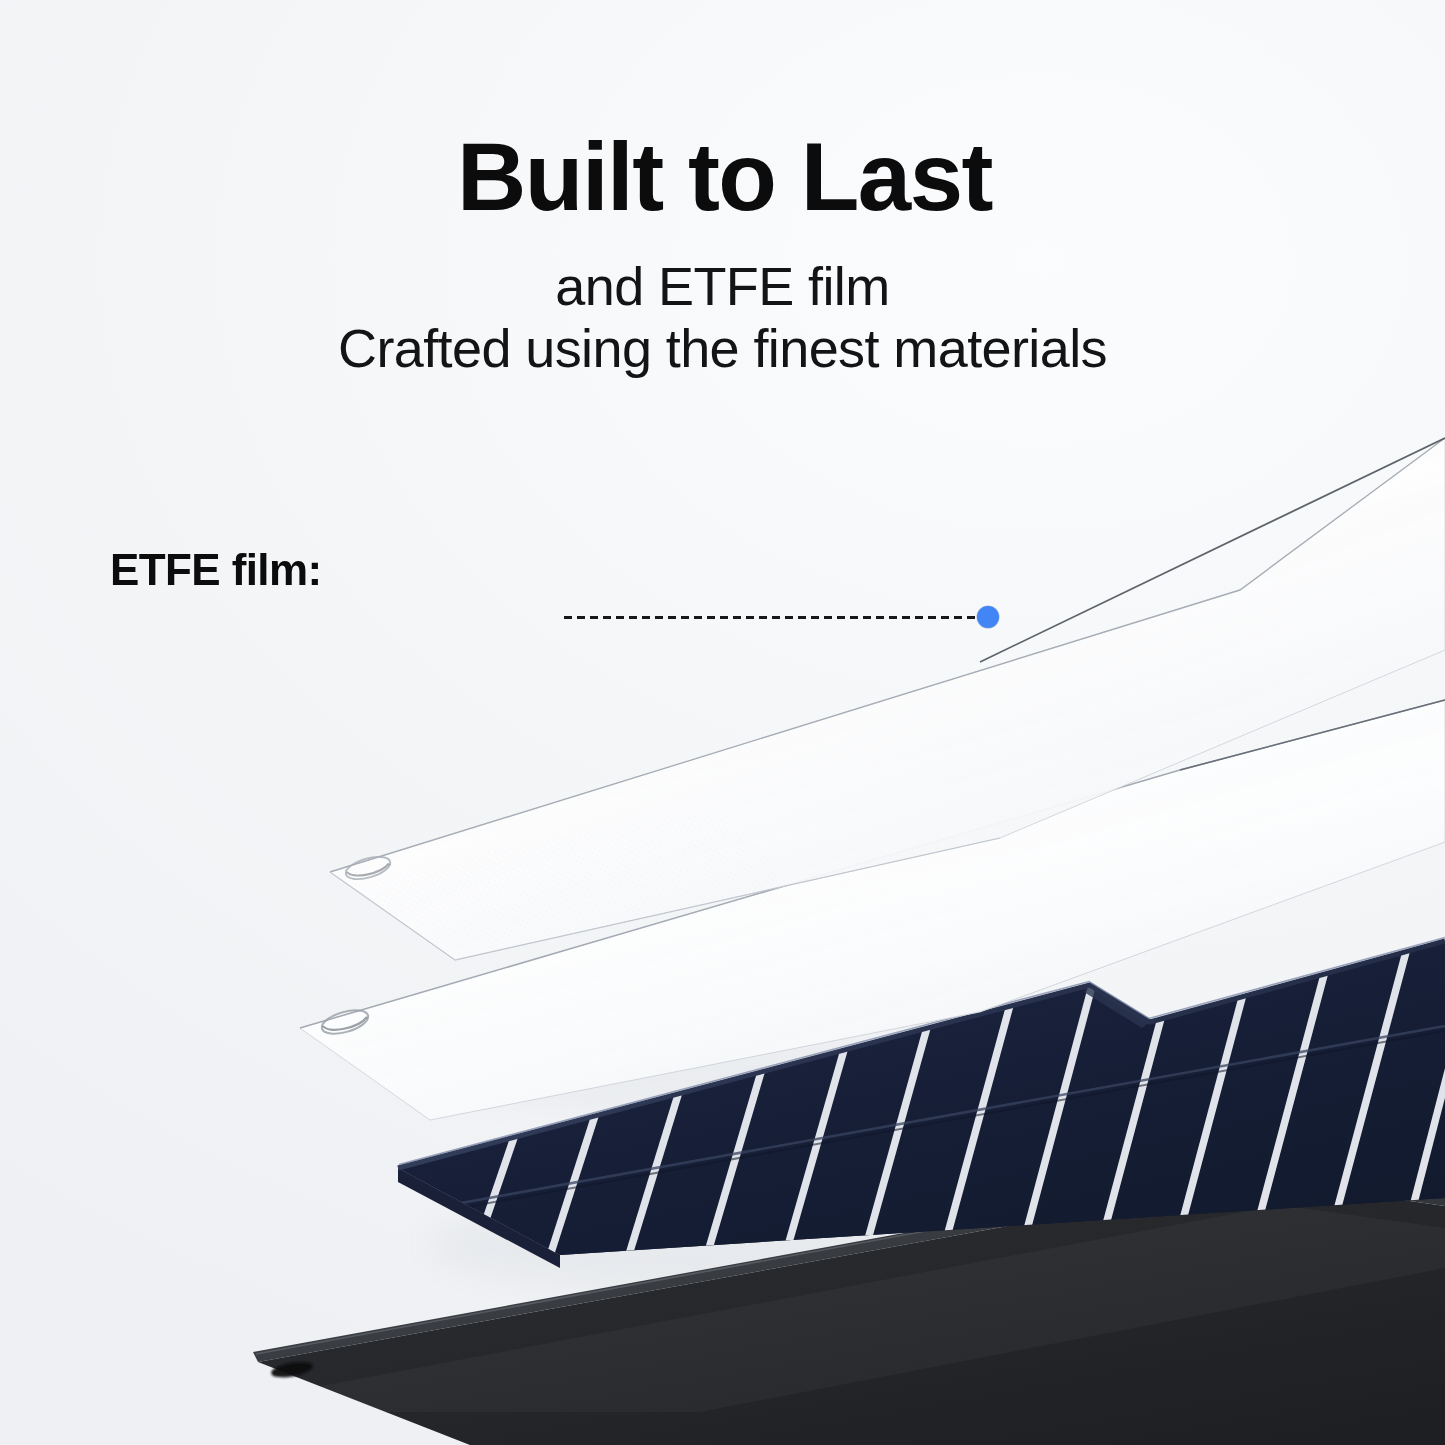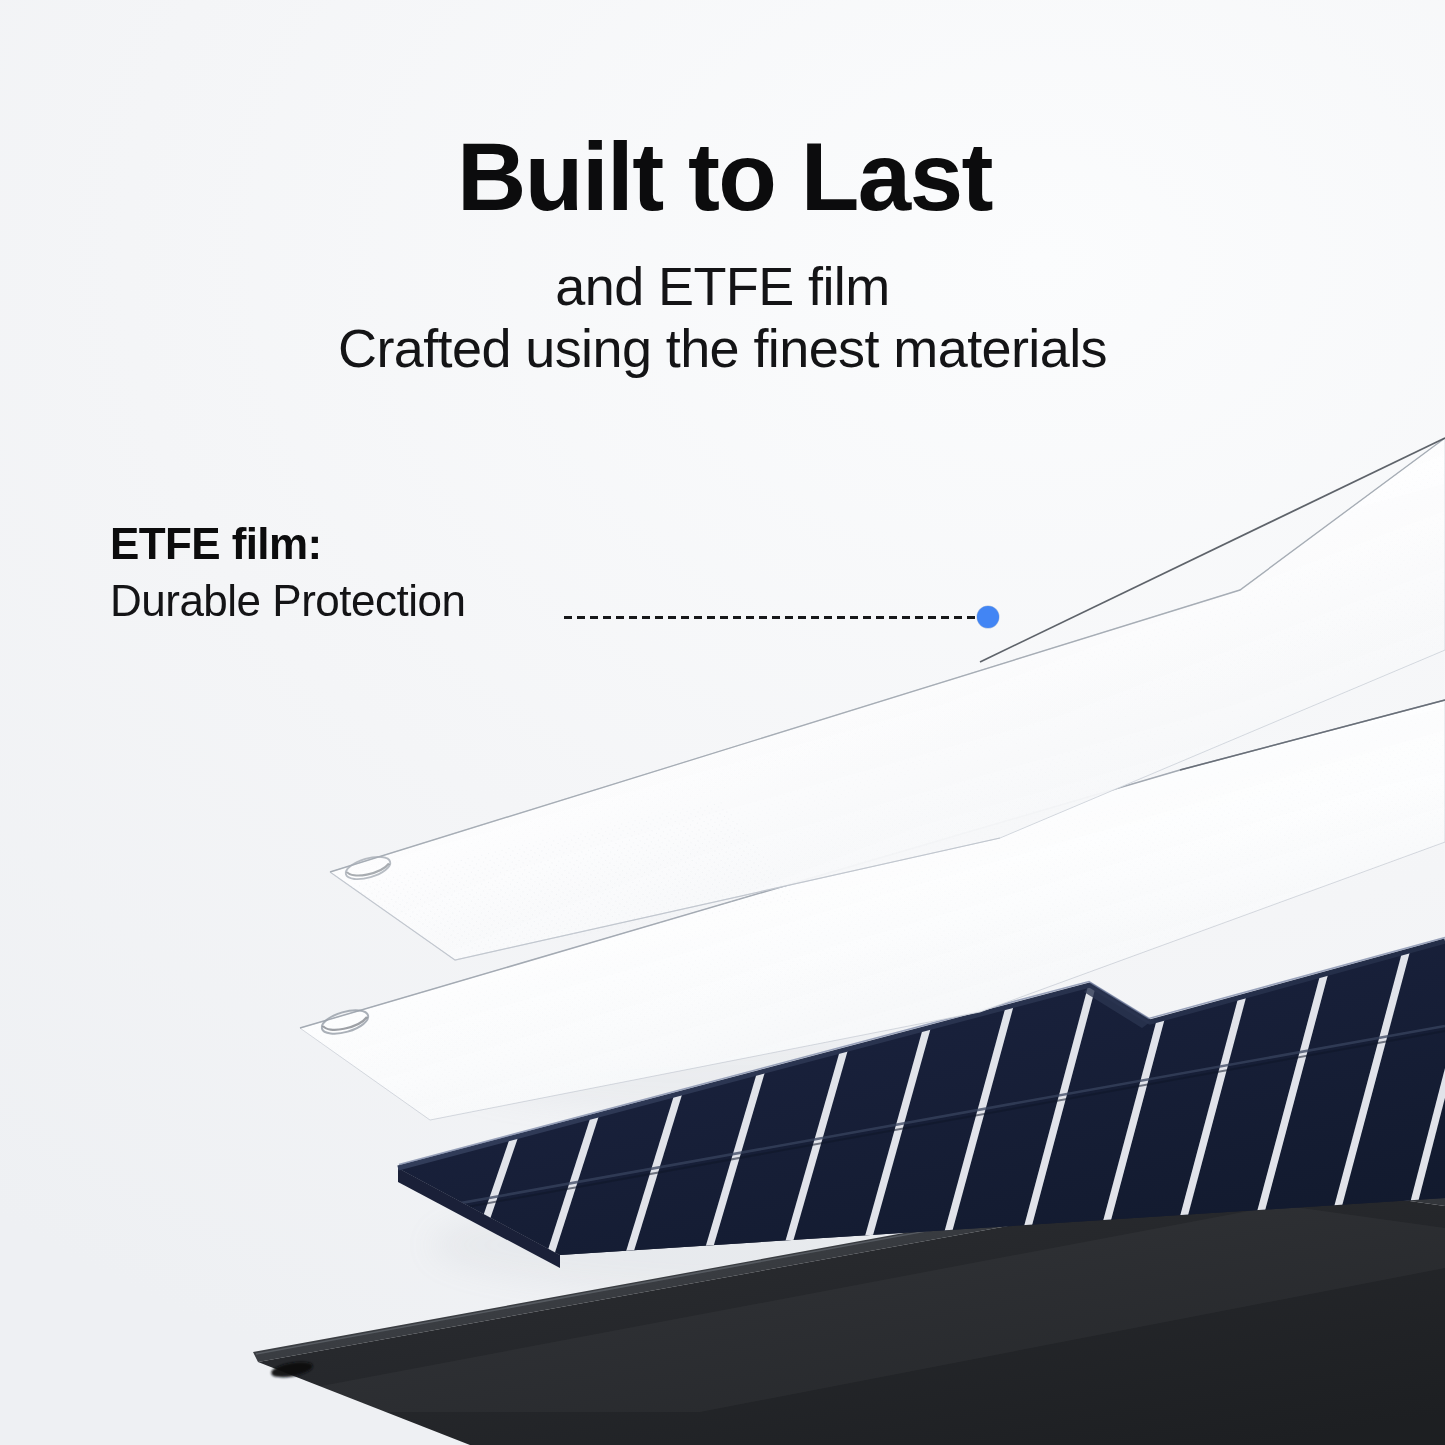--- a/index.html
+++ b/index.html
@@ -49,21 +49,21 @@
     font-weight: 400;
     letter-spacing: -0.6px;
     color: #141416;
   }
   .subhead span { display: block; }
 
   
   .callout {
     position: absolute;
     left: 110px;
-    top: 520px;
+    top: 546px;
     width: 470px;
   }
   .callout-title {
     font-size: 44px;
     font-weight: 700;
     letter-spacing: -0.6px;
     color: #0c0c0d;
     line-height: 1.1;
   }
   .callout-sub {
@@ -264,19 +264,18 @@
 
   <div class="headline">Built to Last</div>
 
   <div class="subhead">
     <span>and ETFE film</span>
     <span>Crafted using the finest materials</span>
   </div>
 
   <div class="callout">
     <div class="callout-title">ETFE film:</div>
-    <div class="callout-sub">Durable Protection</div>
   </div>
 
   <div class="leader"></div>
   <div class="leader-dot"></div>
 
 </div>
 
 </body></html>

